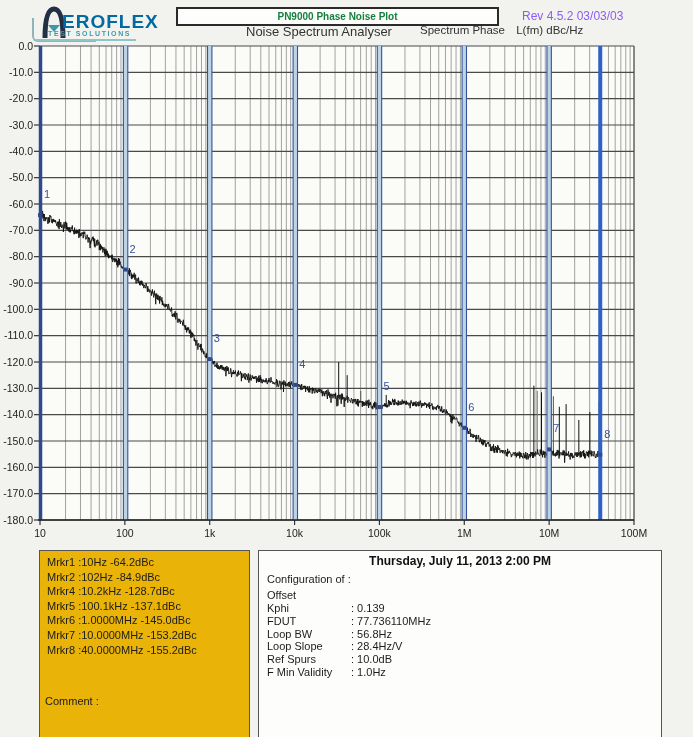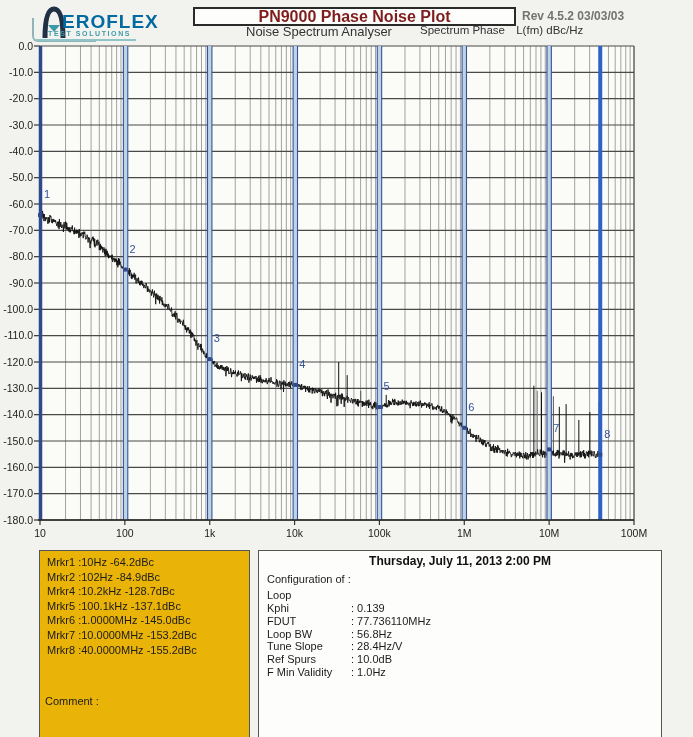--- a/index.html
+++ b/index.html
@@ -10,24 +10,24 @@
   
   .logo-block{position:absolute;left:28px;top:2px;width:170px;height:42px;}
   .logo-corner{position:absolute;left:4px;top:16px;width:62px;height:22px;
     border-left:2px solid #8fb4ba;border-bottom:2px solid #8fb4ba;border-bottom-left-radius:6px;}
   .logo-arch{position:absolute;left:14px;top:3px;}
   .logo-word{position:absolute;left:34px;top:9px;font-size:19px;font-weight:bold;
     letter-spacing:1px;color:#0369a1;}
   .logo-tagline{position:absolute;left:20px;top:28px;font-size:7px;font-weight:bold;
     letter-spacing:1.6px;color:#3c9aa8;}
   .logo-underline{position:absolute;left:8px;top:37px;width:100px;height:2px;background:#8fc4c8;}
-  .title-box{position:absolute;left:193px;top:7px;width:319px;height:15px;
+  .title-box{position:absolute;left:176px;top:7px;width:319px;height:15px;
     background:#fdfdfb;border:2px solid #2a2a2a;text-align:center;
-    font-size:16px;font-weight:bold;line-height:15px;color:#7f1d1d;}
-  .rev-text{position:absolute;left:522px;top:9px;font-size:12px;color:#737373;font-weight:bold;}
+    font-size:10px;font-weight:bold;line-height:15px;color:#15803d;}
+  .rev-text{position:absolute;left:522px;top:9px;font-size:12px;color:#8b5cf6;}
   .subtitle-left{position:absolute;left:246px;top:24px;font-size:13px;color:#333;}
   .subtitle-right{position:absolute;left:420px;top:24px;font-size:11.5px;color:#333;}
   .subtitle-right .val{margin-left:8px;}
   
   #chart{position:absolute;left:0;top:0;}
   
   .marker-box{position:absolute;left:39px;top:550px;width:209px;height:186px;
     background:#eab308;border:1.5px solid #555;border-bottom:none;}
   .marker-rows{position:absolute;left:7px;top:4px;font-size:11px;line-height:14.6px;color:#1c1c1c;}
   .comment-label{position:absolute;left:5px;top:144px;font-size:11px;color:#1c1c1c;}
@@ -276,36 +276,36 @@
       <div>Mrkr6 :1.0000MHz  -145.0dBc</div>
       <div>Mrkr7 :10.0000MHz  -153.2dBc</div>
       <div>Mrkr8 :40.0000MHz  -155.2dBc</div>
     </div>
   <div class="comment-label">Comment :</div>
 </div>
 
 <div class="config-box">
   <div class="config-date">Thursday, July 11, 2013    2:00 PM</div>
   <div class="config-of">Configuration of :</div>
-  <div class="config-section">Loop</div>
+  <div class="config-section">Offset</div>
   <div class="config-rows" id="config-rows">
       <div class="config-row">
         <span class="lbl">Kphi</span>
         <span class="val">: 0.139</span>
       </div>
       <div class="config-row">
         <span class="lbl">FDUT</span>
         <span class="val">: 77.736110MHz</span>
       </div>
       <div class="config-row">
         <span class="lbl">Loop BW</span>
         <span class="val">: 56.8Hz</span>
       </div>
       <div class="config-row">
-        <span class="lbl">Tune Slope</span>
+        <span class="lbl">Loop Slope</span>
         <span class="val">: 28.4Hz/V</span>
       </div>
       <div class="config-row">
         <span class="lbl">Ref Spurs</span>
         <span class="val">: 10.0dB</span>
       </div>
       <div class="config-row">
         <span class="lbl">F Min Validity</span>
         <span class="val">: 1.0Hz</span>
       </div>

